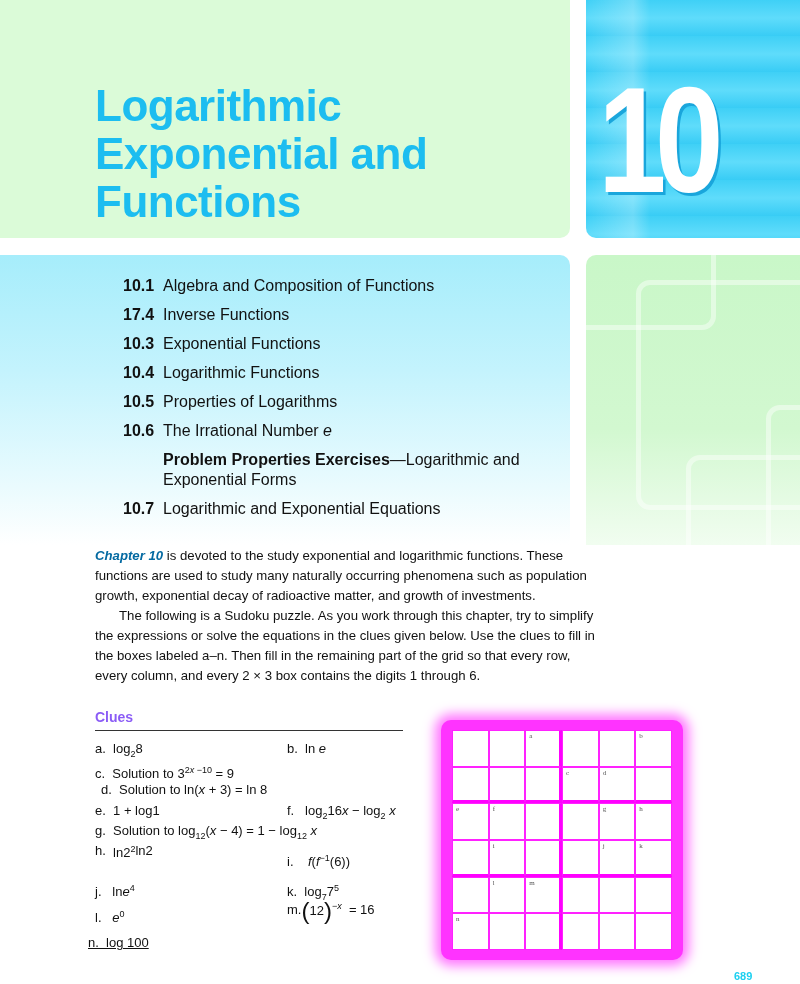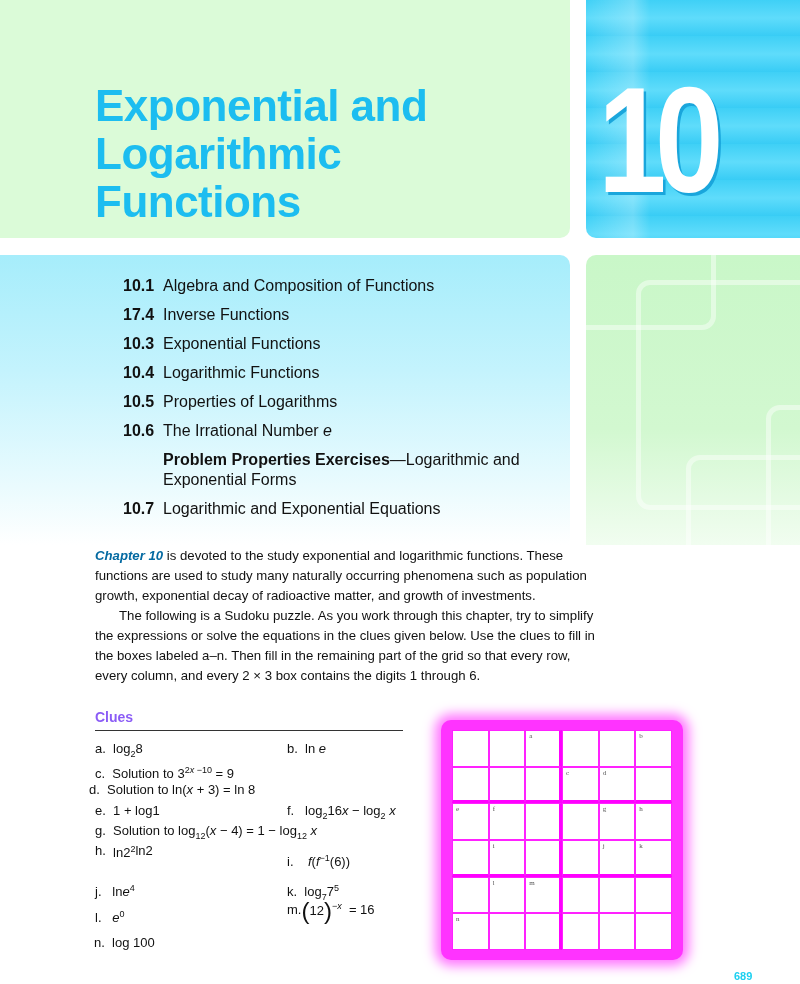--- a/index.html
+++ b/index.html
@@ -49,22 +49,22 @@
 <div class="panel" id="number-panel"></div>
 <div class="panel" id="toc-panel"></div>
 <div class="panel" id="deco-panel">
   <div class="deco-line" style="left:50px; top:25px; width:200px; height:220px;"></div>
   <div class="deco-line" style="left:-20px; top:-30px; width:140px; height:95px;"></div>
   <div class="deco-line" style="left:180px; top:150px; width:80px; height:160px;"></div>
   <div class="deco-line" style="left:100px; top:200px; width:140px; height:140px;"></div>
 </div>
 
 <div class="chapter-title">
+  <div>Logarithmic</div>
   <div>Exponential and</div>
-  <div>Logarithmic</div>
   <div>Functions</div>
 </div>
 <div class="chapter-number">10</div>
 
 <div class="toc">
   <div class="toc-item">
     <span class="toc-num">10.1</span>
     <span class="toc-label">Algebra and Composition of Functions</span>
   </div>
   <div class="toc-item">
@@ -101,39 +101,39 @@
   <p><span class="chapter-ref">Chapter 10</span><span> is devoted to the study exponential and logarithmic functions. These functions are used to study many naturally occurring phenomena such as population growth, exponential decay of radioactive matter, and growth of investments.</span></p>
   <p class="indent">The following is a Sudoku puzzle. As you work through this chapter, try to simplify the expressions or solve the equations in the clues given below. Use the clues to fill in the boxes labeled a–n. Then fill in the remaining part of the grid so that every row, every column, and every 2 × 3 box contains the digits 1 through 6.</p>
 </div>
 
 <div class="clues-head">Clues</div>
 <div class="clues-rule"></div>
 
 <div class="clue" style="left:95px; top:741px;">a.&nbsp; log<sub>2</sub>8</div>
 <div class="clue" style="left:287px; top:741px;">b.&nbsp; ln <i>e</i></div>
 <div class="clue" style="left:95px; top:762px;">c.&nbsp; Solution to 3<sup>2<i>x</i> −10</sup> = 9</div>
-<div class="clue" style="left:89px; top:782px;">d.&nbsp; Solution to ln(<i>x</i> + 3) = ln 8</div>
+<div class="clue" style="left:101px; top:782px;">d.&nbsp; Solution to ln(<i>x</i> + 3) = ln 8</div>
 <div class="clue" style="left:95px; top:803px;">e.&nbsp; 1 + log1</div>
 <div class="clue" style="left:287px; top:803px;">f.&nbsp;&nbsp; log<sub>2</sub>16<i>x</i> − log<sub>2</sub> <i>x</i></div>
 <div class="clue" style="left:95px; top:823px;">g.&nbsp; Solution to log<sub>12</sub>(<i>x</i> − 4) = 1 − log<sub>12</sub> <i>x</i></div>
 <div class="clue" style="left:95px; top:842px;">h.&nbsp; <span class="frac">
       <span>ln2<sup>2</sup></span>
       <span class="bar"></span>
       <span>ln2</span>
     </span></div>
 <div class="clue" style="left:287px; top:850px;">i.&nbsp;&nbsp;&nbsp; <i>f</i>(<i>f</i><sup>−1</sup>(6))</div>
 <div class="clue" style="left:95px; top:880px;">j.&nbsp;&nbsp; ln<i>e</i><sup>4</sup></div>
 <div class="clue" style="left:287px; top:880px;">k.&nbsp; log<sub>7</sub>7<sup>5</sup></div>
 <div class="clue" style="left:95px; top:906px;text-align:right;">l.&nbsp;&nbsp; <i>e</i><sup>0</sup></div>
 <div class="clue" style="left:287px; top:898px;">m.<span class="paren">(</span><span class="frac">
       <span>1</span>
       <span class="bar"></span>
       <span>2</span>
     </span><span class="paren">)</span><sup>−<i>x</i></sup>&nbsp; = 16</div>
-<div class="clue" style="left:94px; top:935px;">n.&nbsp; log 100</div>
+<div class="clue" style="left:88px; top:935px;text-decoration:underline;">n.&nbsp; log 100</div>
 
 <div class="grid-wrap">
   <div class="grid" id="sudoku-grid">
       <div class="cell">
         <span class="lbl"></span>
       </div>
       <div class="cell">
         <span class="lbl"></span>
       </div>
       <div class="cell rb">

